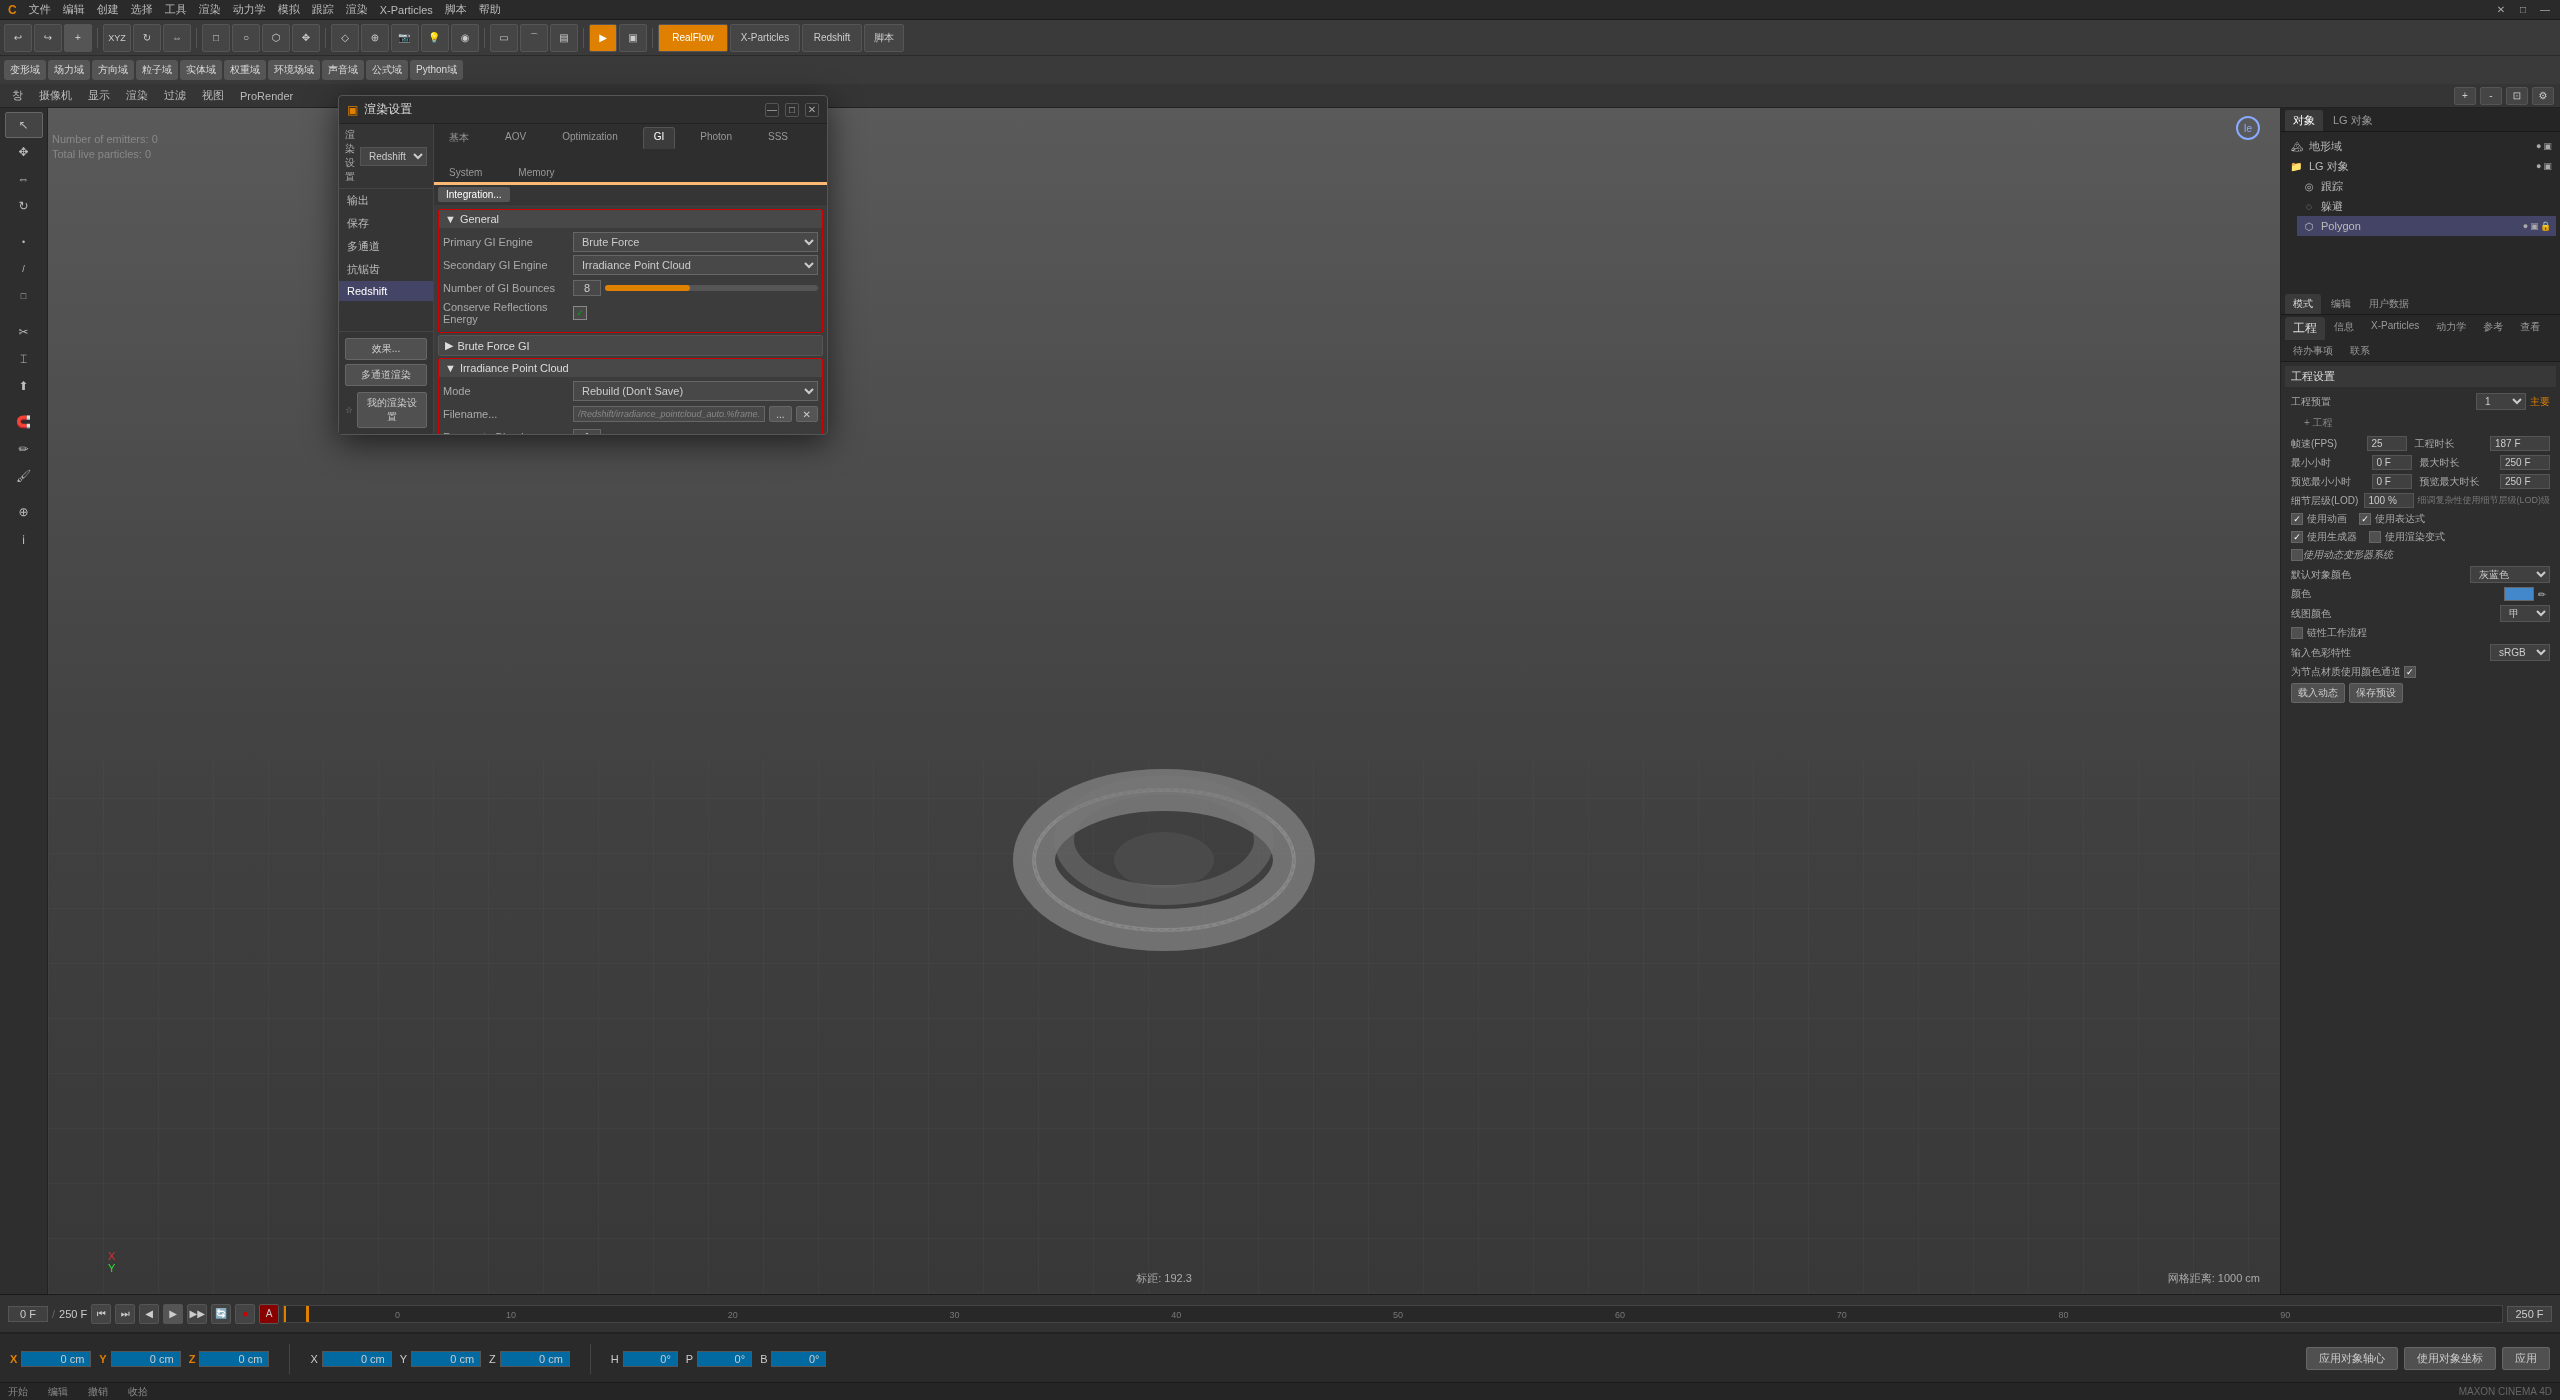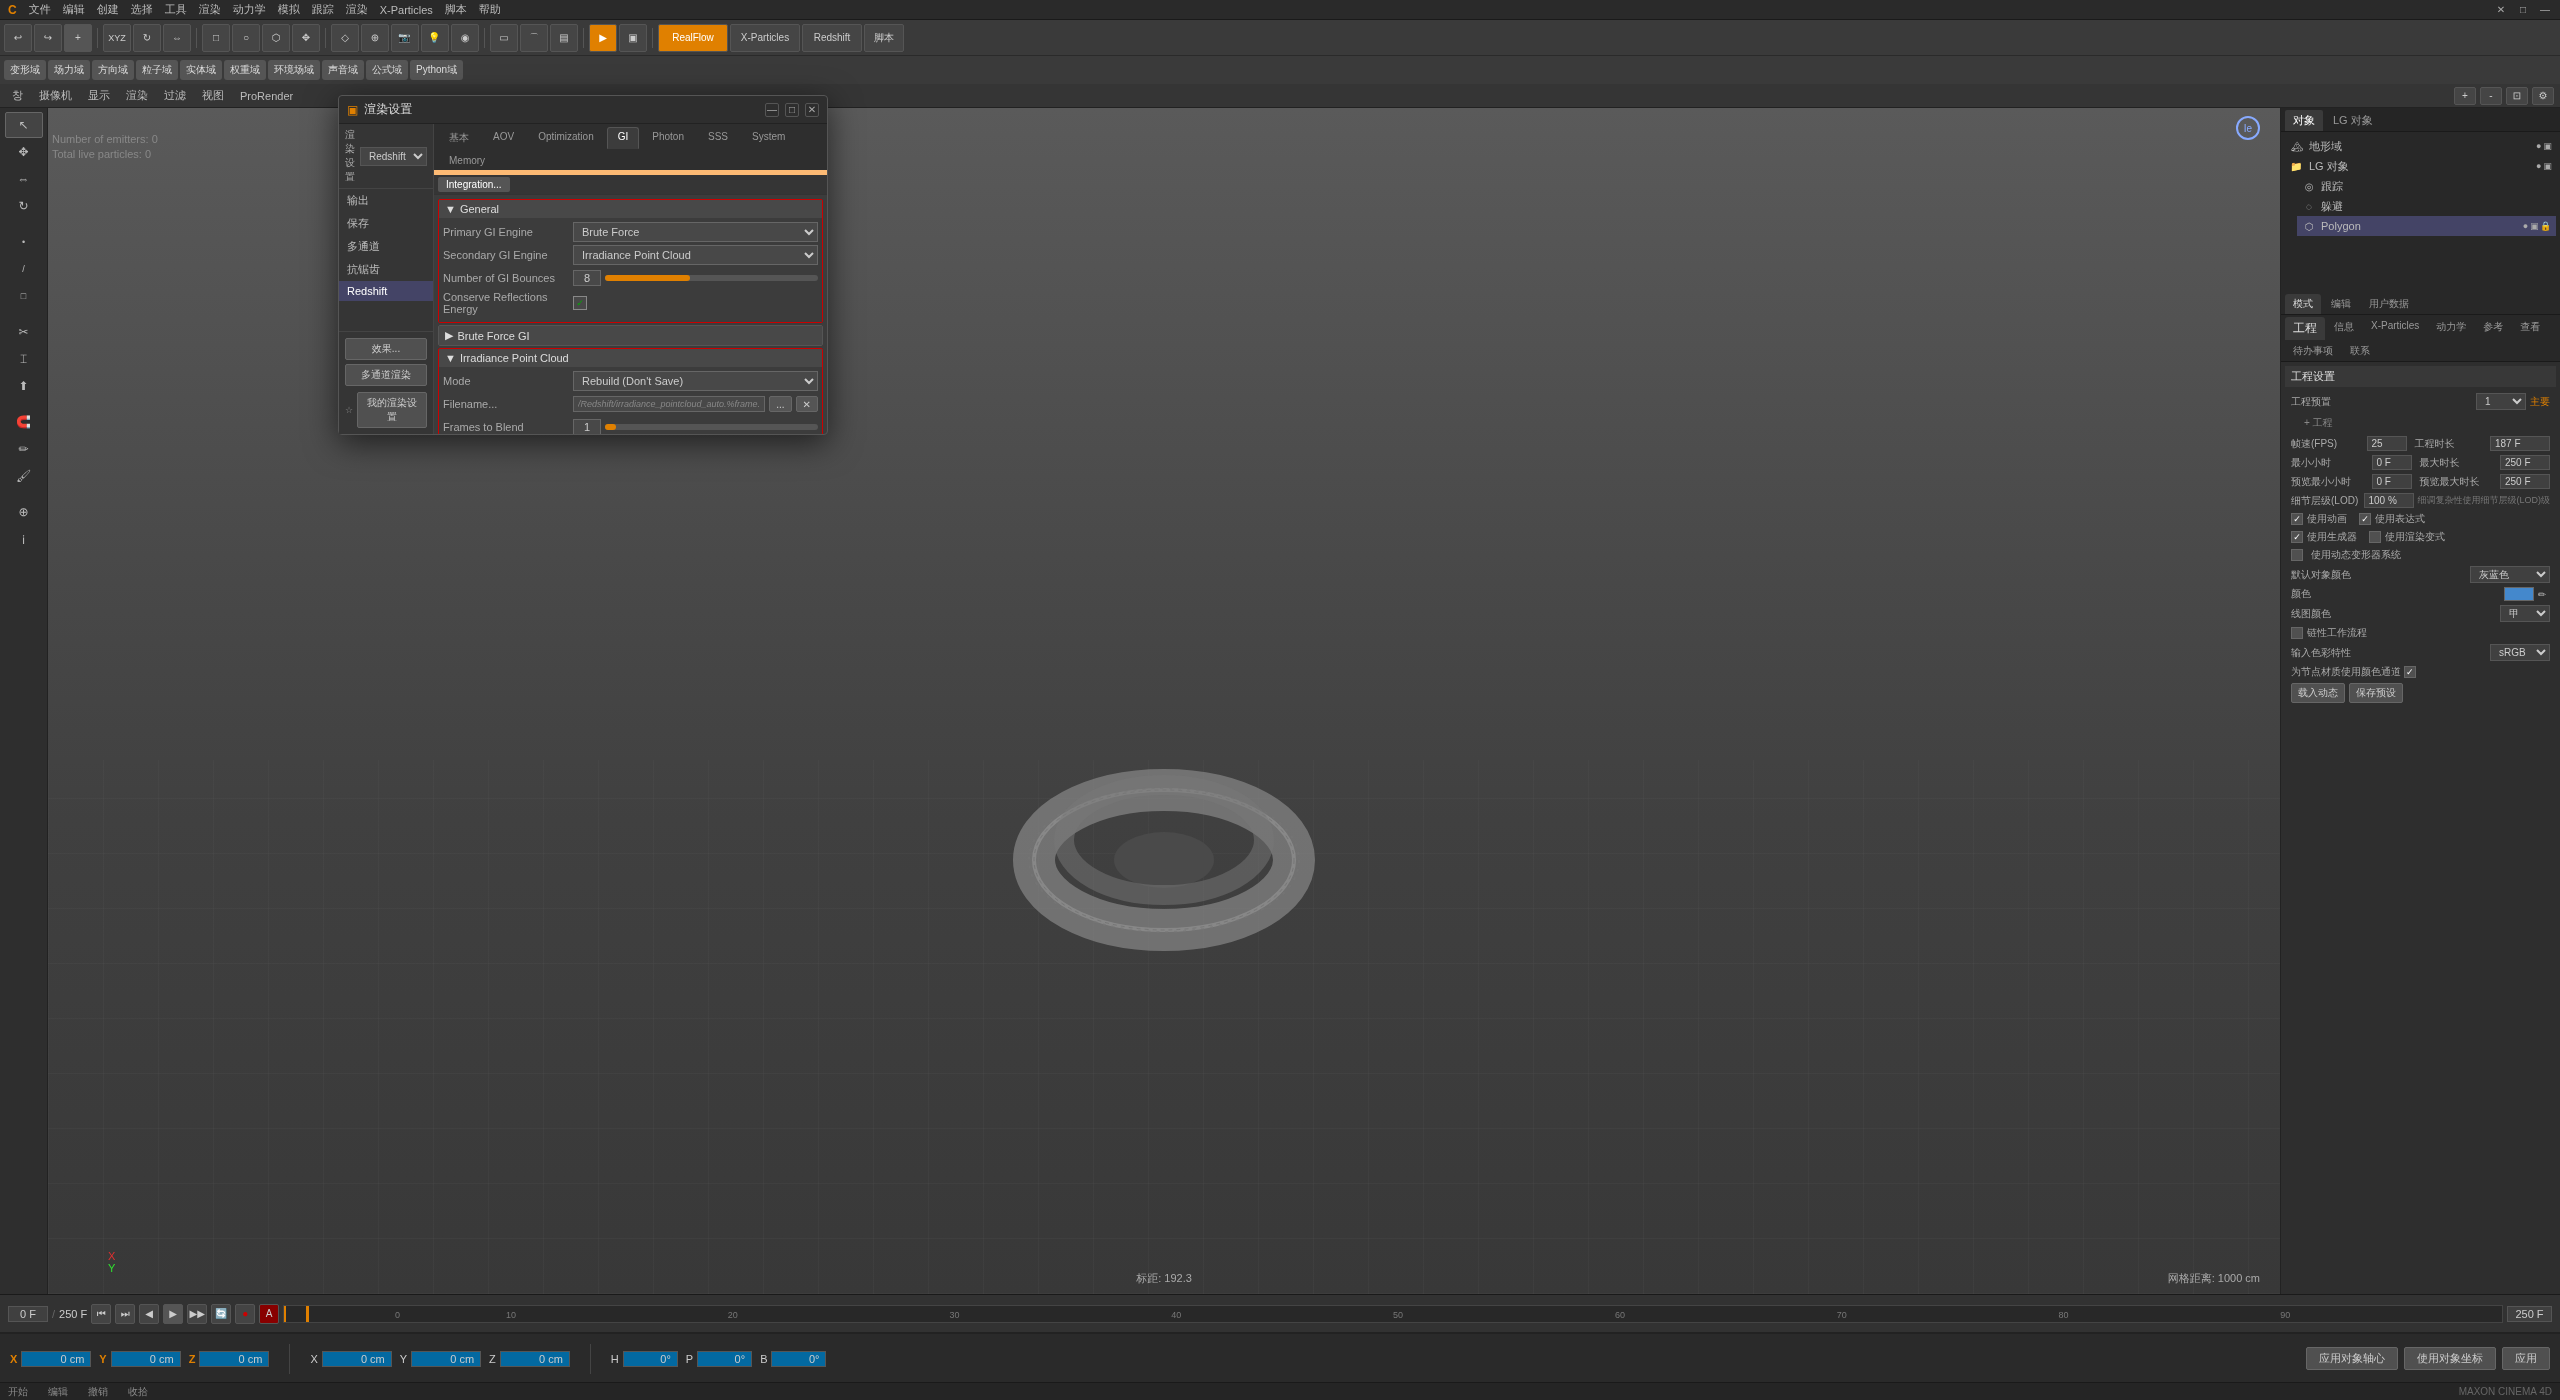--- a/index.html
+++ b/index.html
@@ -379,24 +379,24 @@
     .dialog-right {
       flex: 1;
       display: flex;
       flex-direction: column;
     }
 
     
     .rs-tabs {
       display: flex;
       background: #2e2e2e;
-      border-bottom: 5px solid #fdba74;
+      border-bottom: 3px solid #fdba74;
       padding: 3px 4px 0;
       flex-wrap: wrap;
-      gap: 2px;
+      gap: 14px;
     }
     .rs-tab {
       padding: 3px 10px;
       font-size: 10px;
       color: #999;
       cursor: pointer;
       border-top-left-radius: 3px;
       border-top-right-radius: 3px;
       border: 1px solid transparent;
     }
@@ -888,21 +888,21 @@
 
         <div class="rpanel-row">
           <div class="rpanel-checkbox checked"></div>
           <span style="margin-left:4px;font-size:10px;color:#aaa;">使用生成器</span>
           <div class="rpanel-checkbox" style="margin-left:12px;"></div>
           <span style="margin-left:4px;font-size:10px;color:#aaa;">使用渲染变式</span>
         </div>
 
         <div class="rpanel-row">
           <div class="rpanel-checkbox"></div>
-          <span style="margin-left:8px;font-size:10px;color:#aaa;">使用动态变形器系统</span>
+          <span style="margin-left:0;font-size:10px;color:#aaa;font-style:italic;">使用动态变形器系统</span>
         </div>
 
         <div class="rpanel-row">
           <span class="rpanel-row-label">默认对象颜色</span>
           <select class="rpanel-select" style="width:80px;font-size:10px;">
             <option>灰蓝色</option>
           </select>
         </div>
 
         <div class="rpanel-row">

